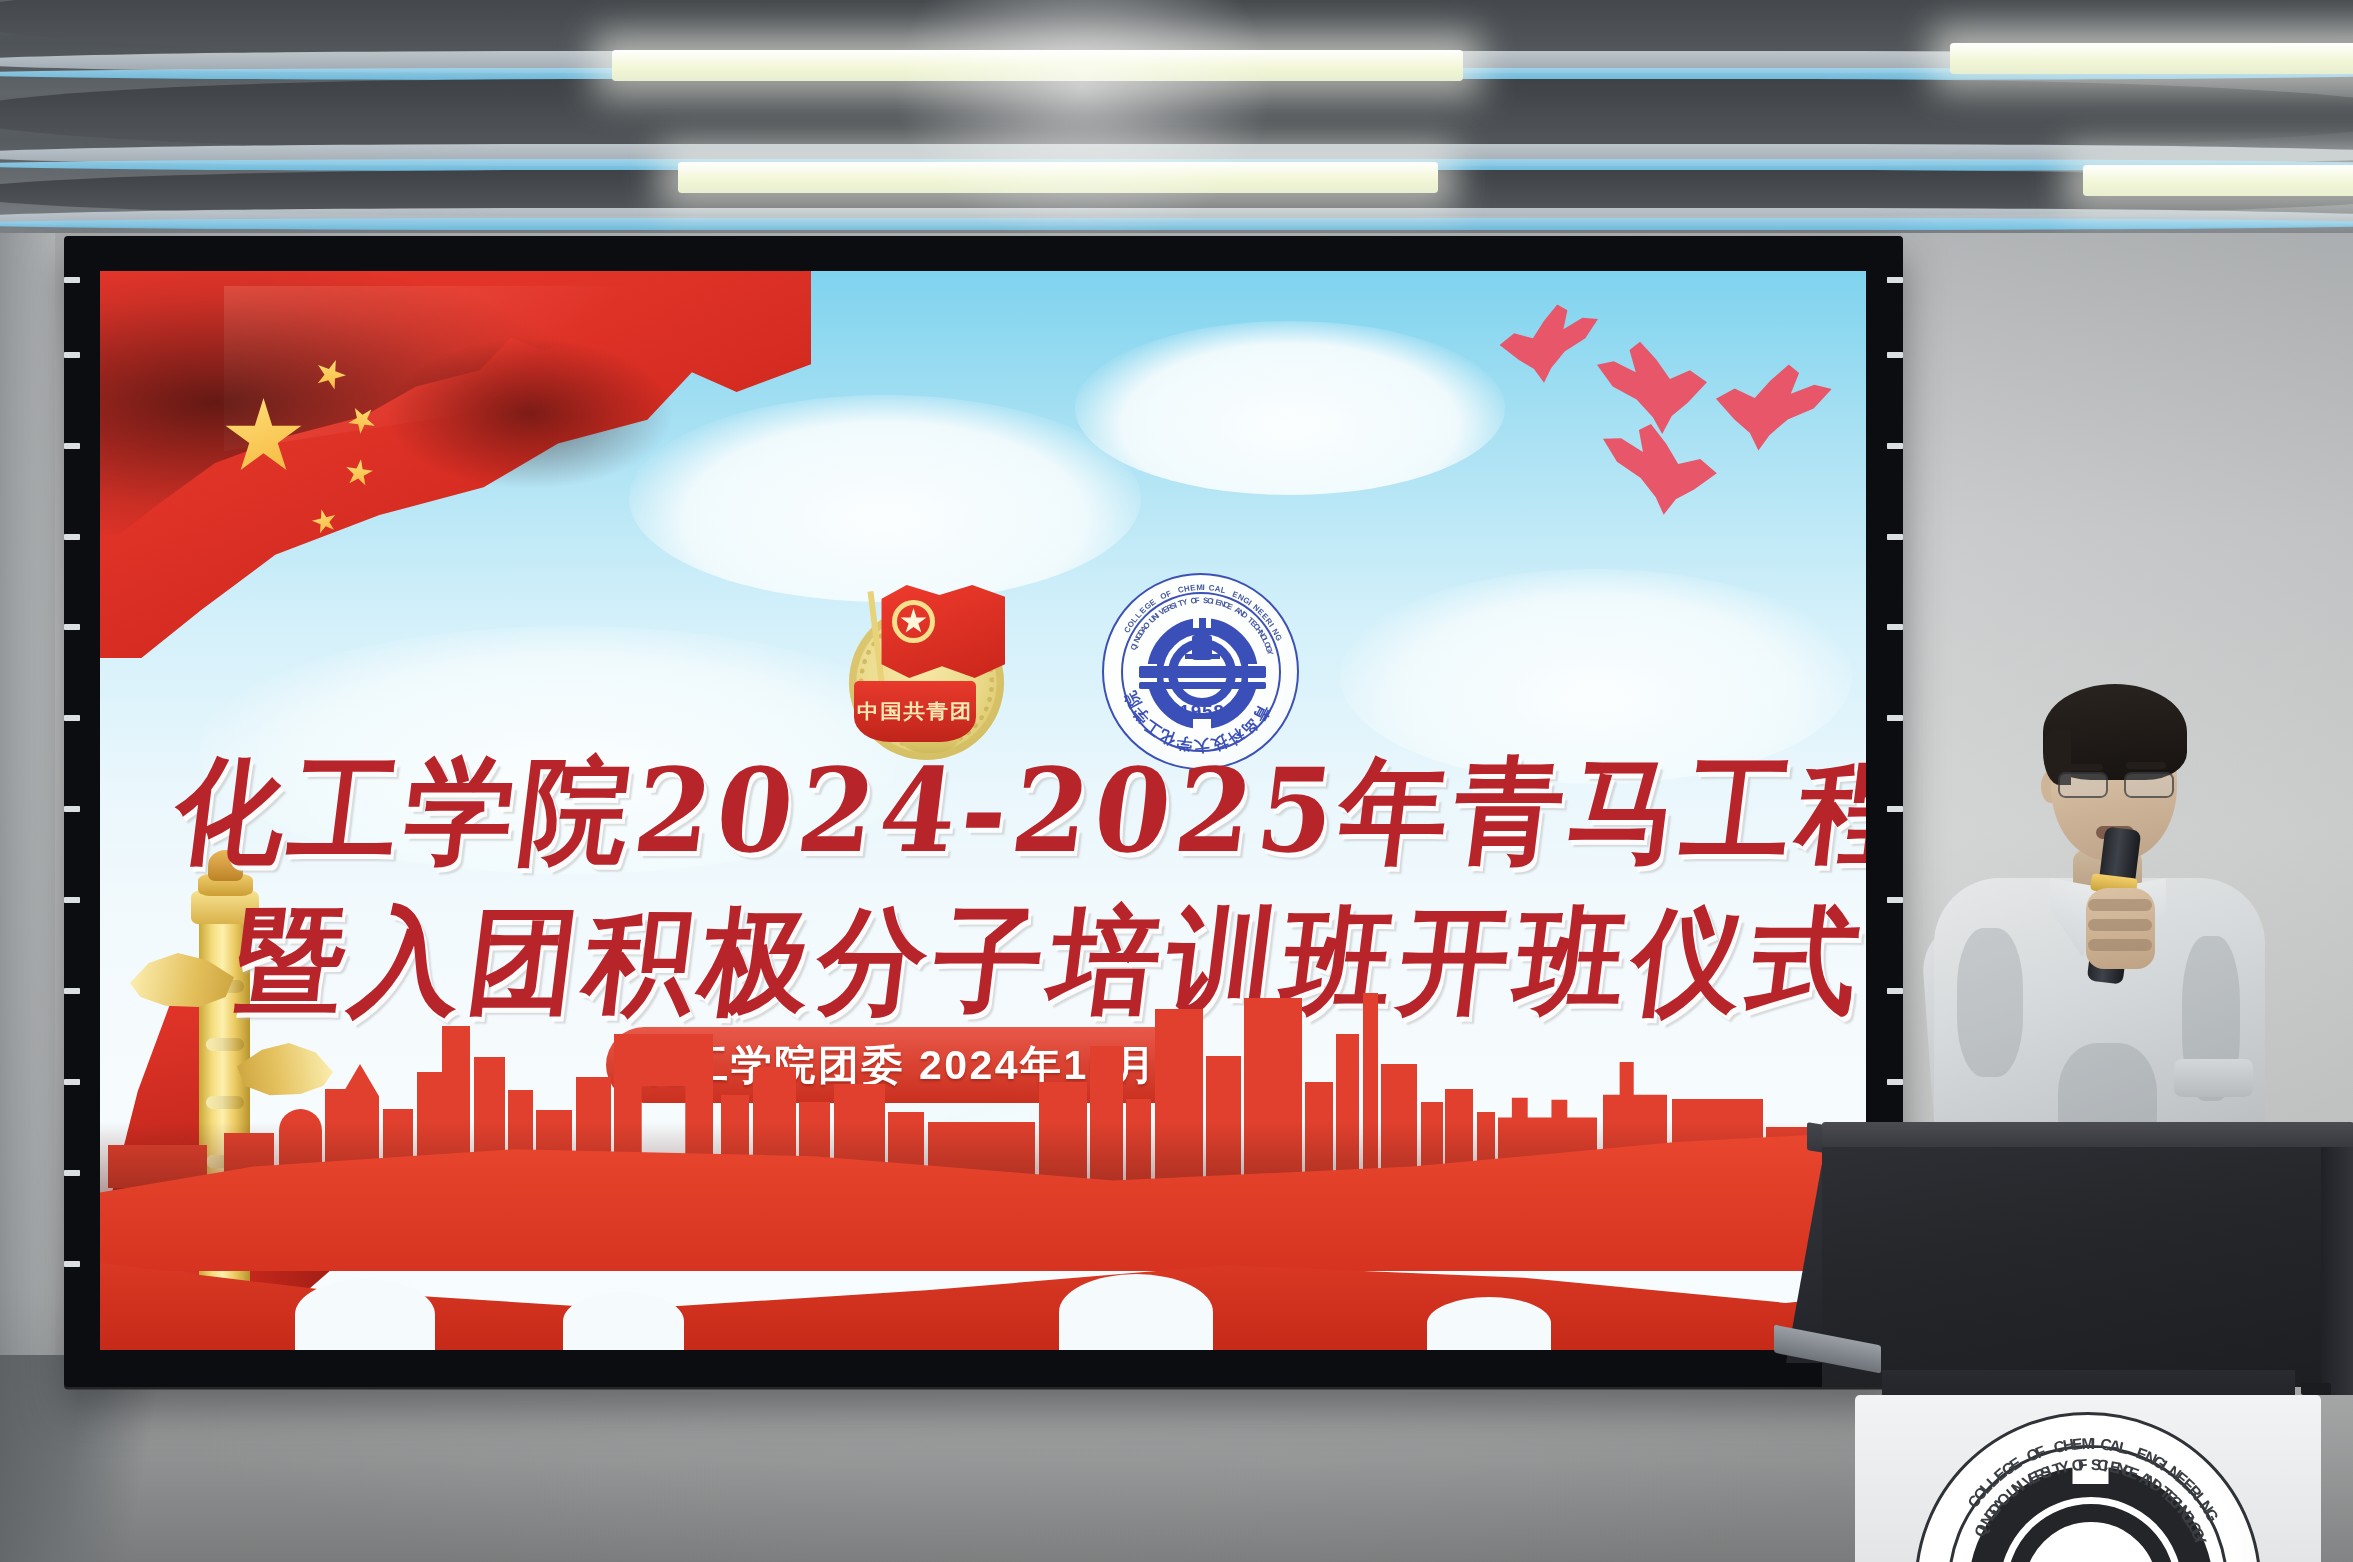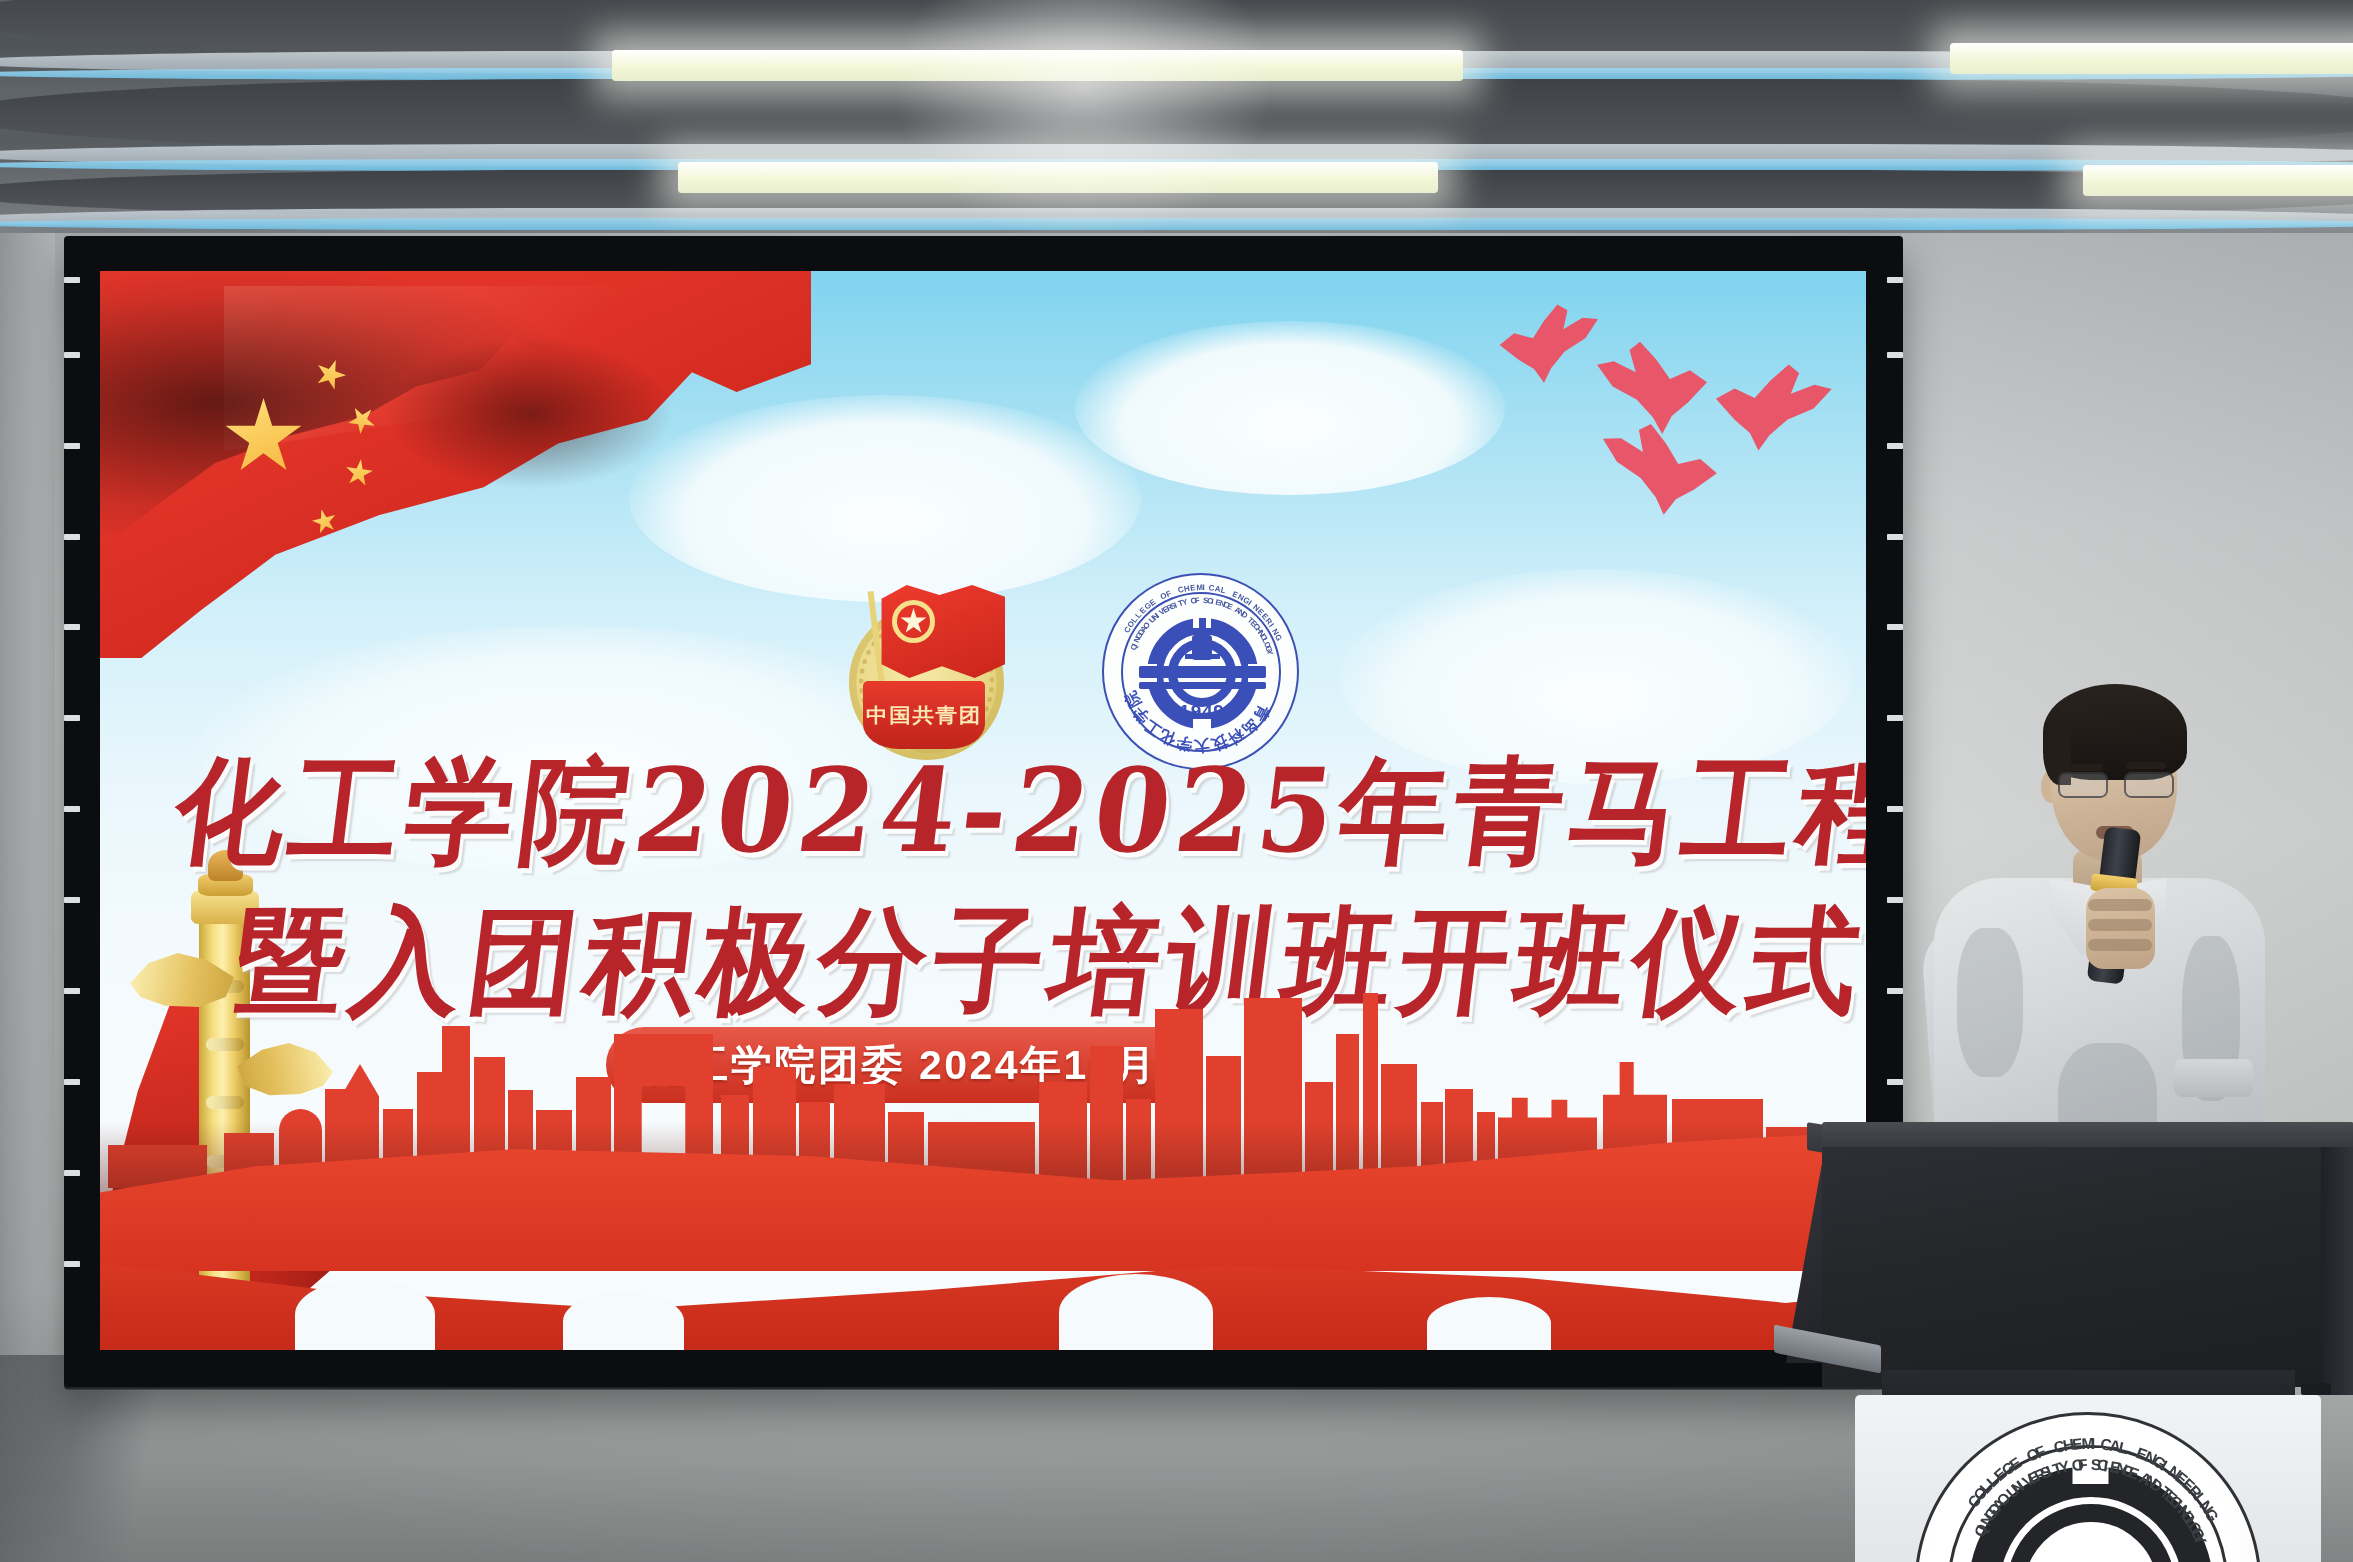--- a/index.html
+++ b/index.html
@@ -104,21 +104,21 @@
   .cyl-wreath:after { content:""; position:absolute; inset:10px; border-radius:50%;
         border:5.8px dotted rgba(200,176,86,.75); }
   .cyl-flag { position:absolute; left:35px; top:0px; width:126px; height:99px;
         background:linear-gradient(160deg,#ef3b2d,#c9251b);
         clip-path:polygon(2% 16%,22% 2%,48% 12%,74% 2%,100% 14%,100% 82%,76% 96%,50% 84%,24% 96%,2% 82%); }
   .cyl-pole { position:absolute; left:30px; top:8.3px; width:5.8px; height:107px; background:#e8d37a; transform:rotate(-7deg); }
   .cyl-ring { position:absolute; left:48px; top:16.5px; width:43px; height:43px; border-radius:50%;
         border:5px solid #f6e08c; }
   .cyl-star { position:absolute; left:56px; top:25px; width:27px; height:27px;
         background:#fdf6d9; clip-path:polygon(50% 0%,61% 35%,98% 35%,68% 57%,79% 91%,50% 70%,21% 91%,32% 57%,2% 35%,39% 35%); }
-  .cyl-band { position:absolute; left:19px; top:98px; width:122px; height:68px;
+  .cyl-band { position:absolute; left:10px; top:98px; width:122px; height:61px;
         background:linear-gradient(180deg,#e83a2d,#bf241a); border-radius:5px 5px 36px 36px/5px 5px 25px 25px;
         display:flex; align-items:center; justify-content:center; }
   .cyl-band span { color:#fbe9b4; font-size:21.5px; letter-spacing:1.7px; font-weight:700; transform:scaleY(.92); }
   .cyl-base { position:absolute; left:51px; top:142px; width:69px; height:28px; border-radius:0 0 33px 33px;
         background:linear-gradient(180deg,#ead97f,#cfb95c); }
 
   
   .univ { position:absolute; left:1002px; top:302px; width:197px; height:197px; border-radius:50%;
         background:radial-gradient(circle at 46% 40%,#fdfefe 58%,#eef7fb 100%);
         border:2.5px solid #3b51b5; }
@@ -351,21 +351,21 @@
           <div class="tooth" style="left:6.6px;top:61px;"></div>
           <div class="tooth" style="left:116px;top:61px;"></div>
           <div class="tower">
             <i style="left:14px;top:0;width:6.6px;height:13.2px;"></i>
             <i style="left:3.3px;top:11.6px;width:28px;height:5.8px;"></i>
             <i style="left:7.4px;top:17.4px;width:20px;height:25px;border-radius:3.3px;"></i>
             <i style="left:0px;top:36px;width:35px;height:5px;"></i>
           </div>
           <div class="bar"></div>
           <div class="bar2"></div>
-          <div class="yr">1949</div>
+          <div class="yr">1958</div>
         </div>
         <div class="outer-en" id="univ-en">
             <span style="transform: rotate(-62deg) translate(0px, -89px) rotate(0deg);">C</span>
             <span style="transform: rotate(-57.8deg) translate(0px, -89px) rotate(0deg);">O</span>
             <span style="transform: rotate(-53.6deg) translate(0px, -89px) rotate(0deg);">L</span>
             <span style="transform: rotate(-49.4deg) translate(0px, -89px) rotate(0deg);">L</span>
             <span style="transform: rotate(-45.2deg) translate(0px, -89px) rotate(0deg);">E</span>
             <span style="transform: rotate(-41deg) translate(0px, -89px) rotate(0deg);">G</span>
             <span style="transform: rotate(-36.8deg) translate(0px, -89px) rotate(0deg);">E</span>
             <span style="transform: rotate(-32.6deg) translate(0px, -89px) rotate(0deg);"> </span>

